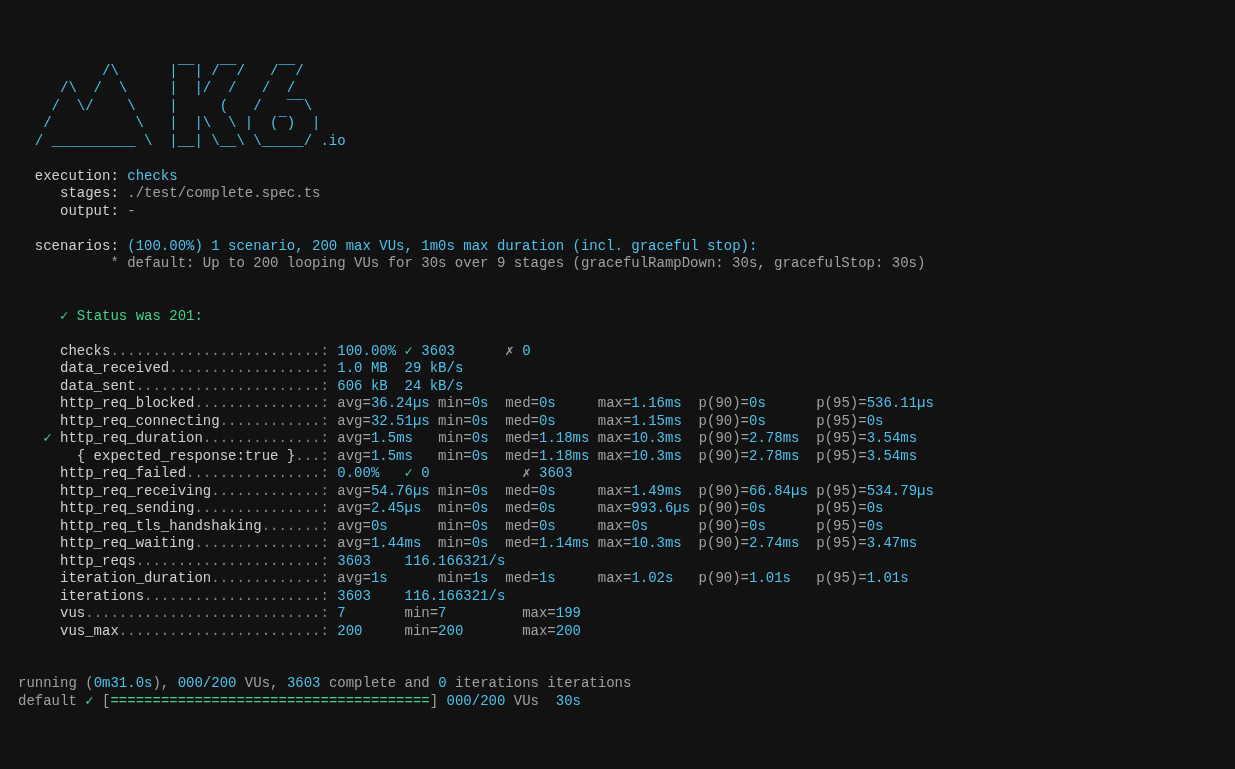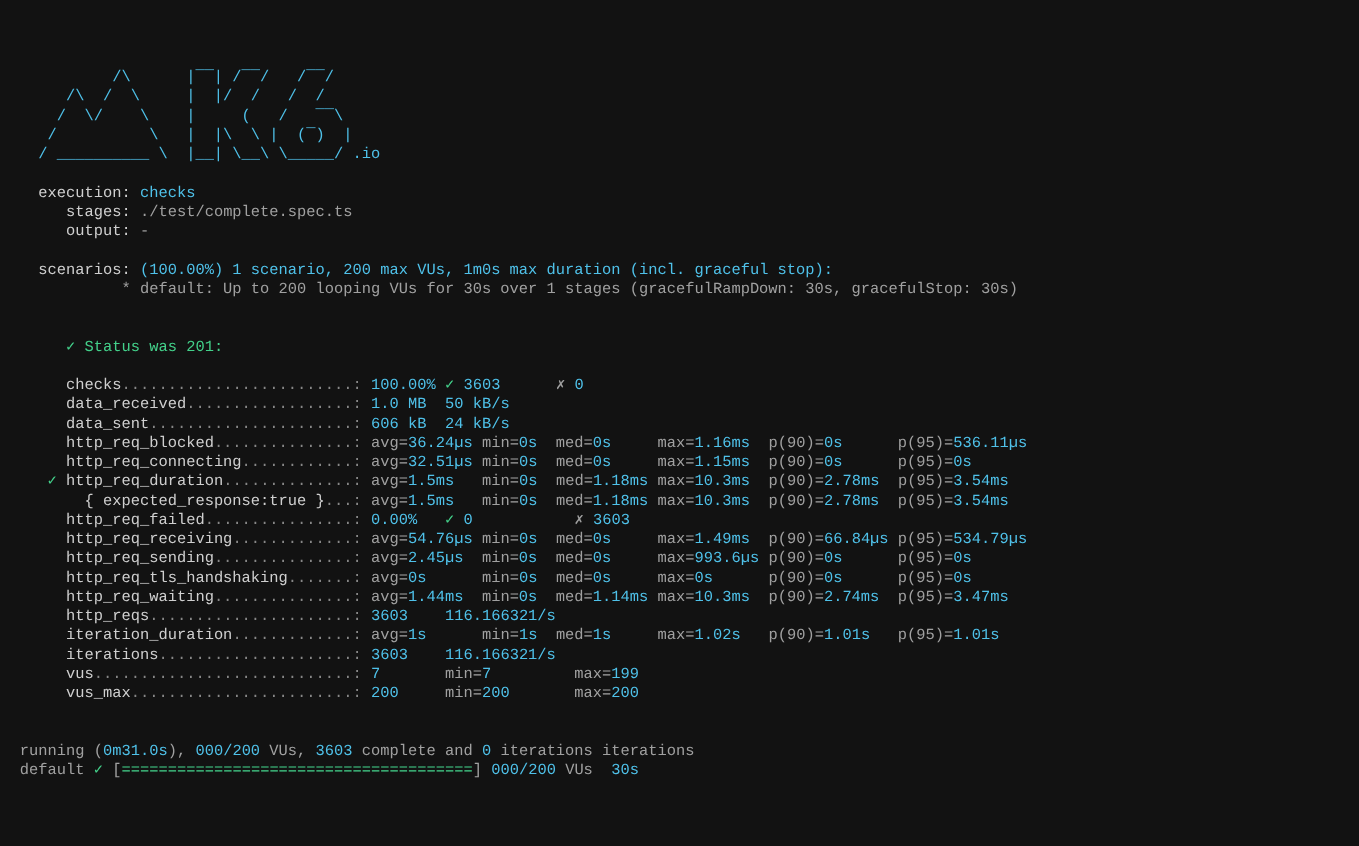--- a/index.html
+++ b/index.html
@@ -27,27 +27,27 @@
      /\  /  \     |  |/  /   /  /    
     /  \/    \    |     (   /   ‾‾\  
    /          \   |  |\  \ |  (‾)  | 
   / __________ \  |__| \__\ \_____/ .io</span>
 
 <span class="label">  execution:</span> <span class="cyan">checks</span>
 <span class="label">     stages:</span> <span class="grey">./test/complete.spec.ts</span>
 <span class="label">     output:</span> <span class="grey">-</span>
 
 <span class="label">  scenarios:</span> <span class="cyan">(100.00%) 1 scenario, 200 max VUs, 1m0s max duration (incl. graceful stop):</span>
-<span class="grey">           * default: Up to 200 looping VUs for 30s over 1 stages (gracefulRampDown: 30s, gracefulStop: 30s)</span>
+<span class="grey">           * default: Up to 200 looping VUs for 30s over 9 stages (gracefulRampDown: 30s, gracefulStop: 30s)</span>
 
 
      <span class="green">✓</span> <span class="green">Status was 201:</span>
 
      <span class="label">checks</span><span class="dim">.........................:</span> <span class="cyan">100.00% </span><span class="green">✓ </span><span class="cyan">3603      </span><span class="grey">✗ </span><span class="cyan">0</span>
-     <span class="label">data_received</span><span class="dim">..................:</span> <span class="cyan">1.0 MB  </span><span class="cyan">50 kB/s</span>
+     <span class="label">data_received</span><span class="dim">..................:</span> <span class="cyan">1.0 MB  </span><span class="cyan">29 kB/s</span>
      <span class="label">data_sent</span><span class="dim">......................:</span> <span class="cyan">606 kB  </span><span class="cyan">24 kB/s</span>
      <span class="label">http_req_blocked</span><span class="dim">...............:</span> <span class="grey">avg=</span><span class="cyan">36.24µs </span><span class="grey">min=</span><span class="cyan">0s </span> <span class="grey">med=</span><span class="cyan">0s     </span><span class="grey">max=</span><span class="cyan">1.16ms  </span><span class="grey">p(90)=</span><span class="cyan">0s      </span><span class="grey">p(95)=</span><span class="cyan">536.11µs</span>
      <span class="label">http_req_connecting</span><span class="dim">............:</span> <span class="grey">avg=</span><span class="cyan">32.51µs </span><span class="grey">min=</span><span class="cyan">0s </span> <span class="grey">med=</span><span class="cyan">0s     </span><span class="grey">max=</span><span class="cyan">1.15ms  </span><span class="grey">p(90)=</span><span class="cyan">0s      </span><span class="grey">p(95)=</span><span class="cyan">0s</span>
 <span class="green">   ✓ </span><span class="label">http_req_duration</span><span class="dim">..............:</span> <span class="grey">avg=</span><span class="cyan">1.5ms   </span><span class="grey">min=</span><span class="cyan">0s </span> <span class="grey">med=</span><span class="cyan">1.18ms </span><span class="grey">max=</span><span class="cyan">10.3ms  </span><span class="grey">p(90)=</span><span class="cyan">2.78ms  </span><span class="grey">p(95)=</span><span class="cyan">3.54ms</span>
      <span class="label">  { expected_response:true }</span><span class="dim">...:</span> <span class="grey">avg=</span><span class="cyan">1.5ms   </span><span class="grey">min=</span><span class="cyan">0s </span> <span class="grey">med=</span><span class="cyan">1.18ms </span><span class="grey">max=</span><span class="cyan">10.3ms  </span><span class="grey">p(90)=</span><span class="cyan">2.78ms  </span><span class="grey">p(95)=</span><span class="cyan">3.54ms</span>
      <span class="label">http_req_failed</span><span class="dim">................:</span> <span class="cyan">0.00%   </span><span class="green">✓ </span><span class="cyan">0           </span><span class="grey">✗ </span><span class="cyan">3603</span>
      <span class="label">http_req_receiving</span><span class="dim">.............:</span> <span class="grey">avg=</span><span class="cyan">54.76µs </span><span class="grey">min=</span><span class="cyan">0s </span> <span class="grey">med=</span><span class="cyan">0s     </span><span class="grey">max=</span><span class="cyan">1.49ms  </span><span class="grey">p(90)=</span><span class="cyan">66.84µs </span><span class="grey">p(95)=</span><span class="cyan">534.79µs</span>
      <span class="label">http_req_sending</span><span class="dim">...............:</span> <span class="grey">avg=</span><span class="cyan">2.45µs  </span><span class="grey">min=</span><span class="cyan">0s </span> <span class="grey">med=</span><span class="cyan">0s     </span><span class="grey">max=</span><span class="cyan">993.6µs </span><span class="grey">p(90)=</span><span class="cyan">0s      </span><span class="grey">p(95)=</span><span class="cyan">0s</span>
      <span class="label">http_req_tls_handshaking</span><span class="dim">.......:</span> <span class="grey">avg=</span><span class="cyan">0s      </span><span class="grey">min=</span><span class="cyan">0s </span> <span class="grey">med=</span><span class="cyan">0s     </span><span class="grey">max=</span><span class="cyan">0s      </span><span class="grey">p(90)=</span><span class="cyan">0s      </span><span class="grey">p(95)=</span><span class="cyan">0s</span>
      <span class="label">http_req_waiting</span><span class="dim">...............:</span> <span class="grey">avg=</span><span class="cyan">1.44ms  </span><span class="grey">min=</span><span class="cyan">0s </span> <span class="grey">med=</span><span class="cyan">1.14ms </span><span class="grey">max=</span><span class="cyan">10.3ms  </span><span class="grey">p(90)=</span><span class="cyan">2.74ms  </span><span class="grey">p(95)=</span><span class="cyan">3.47ms</span>

